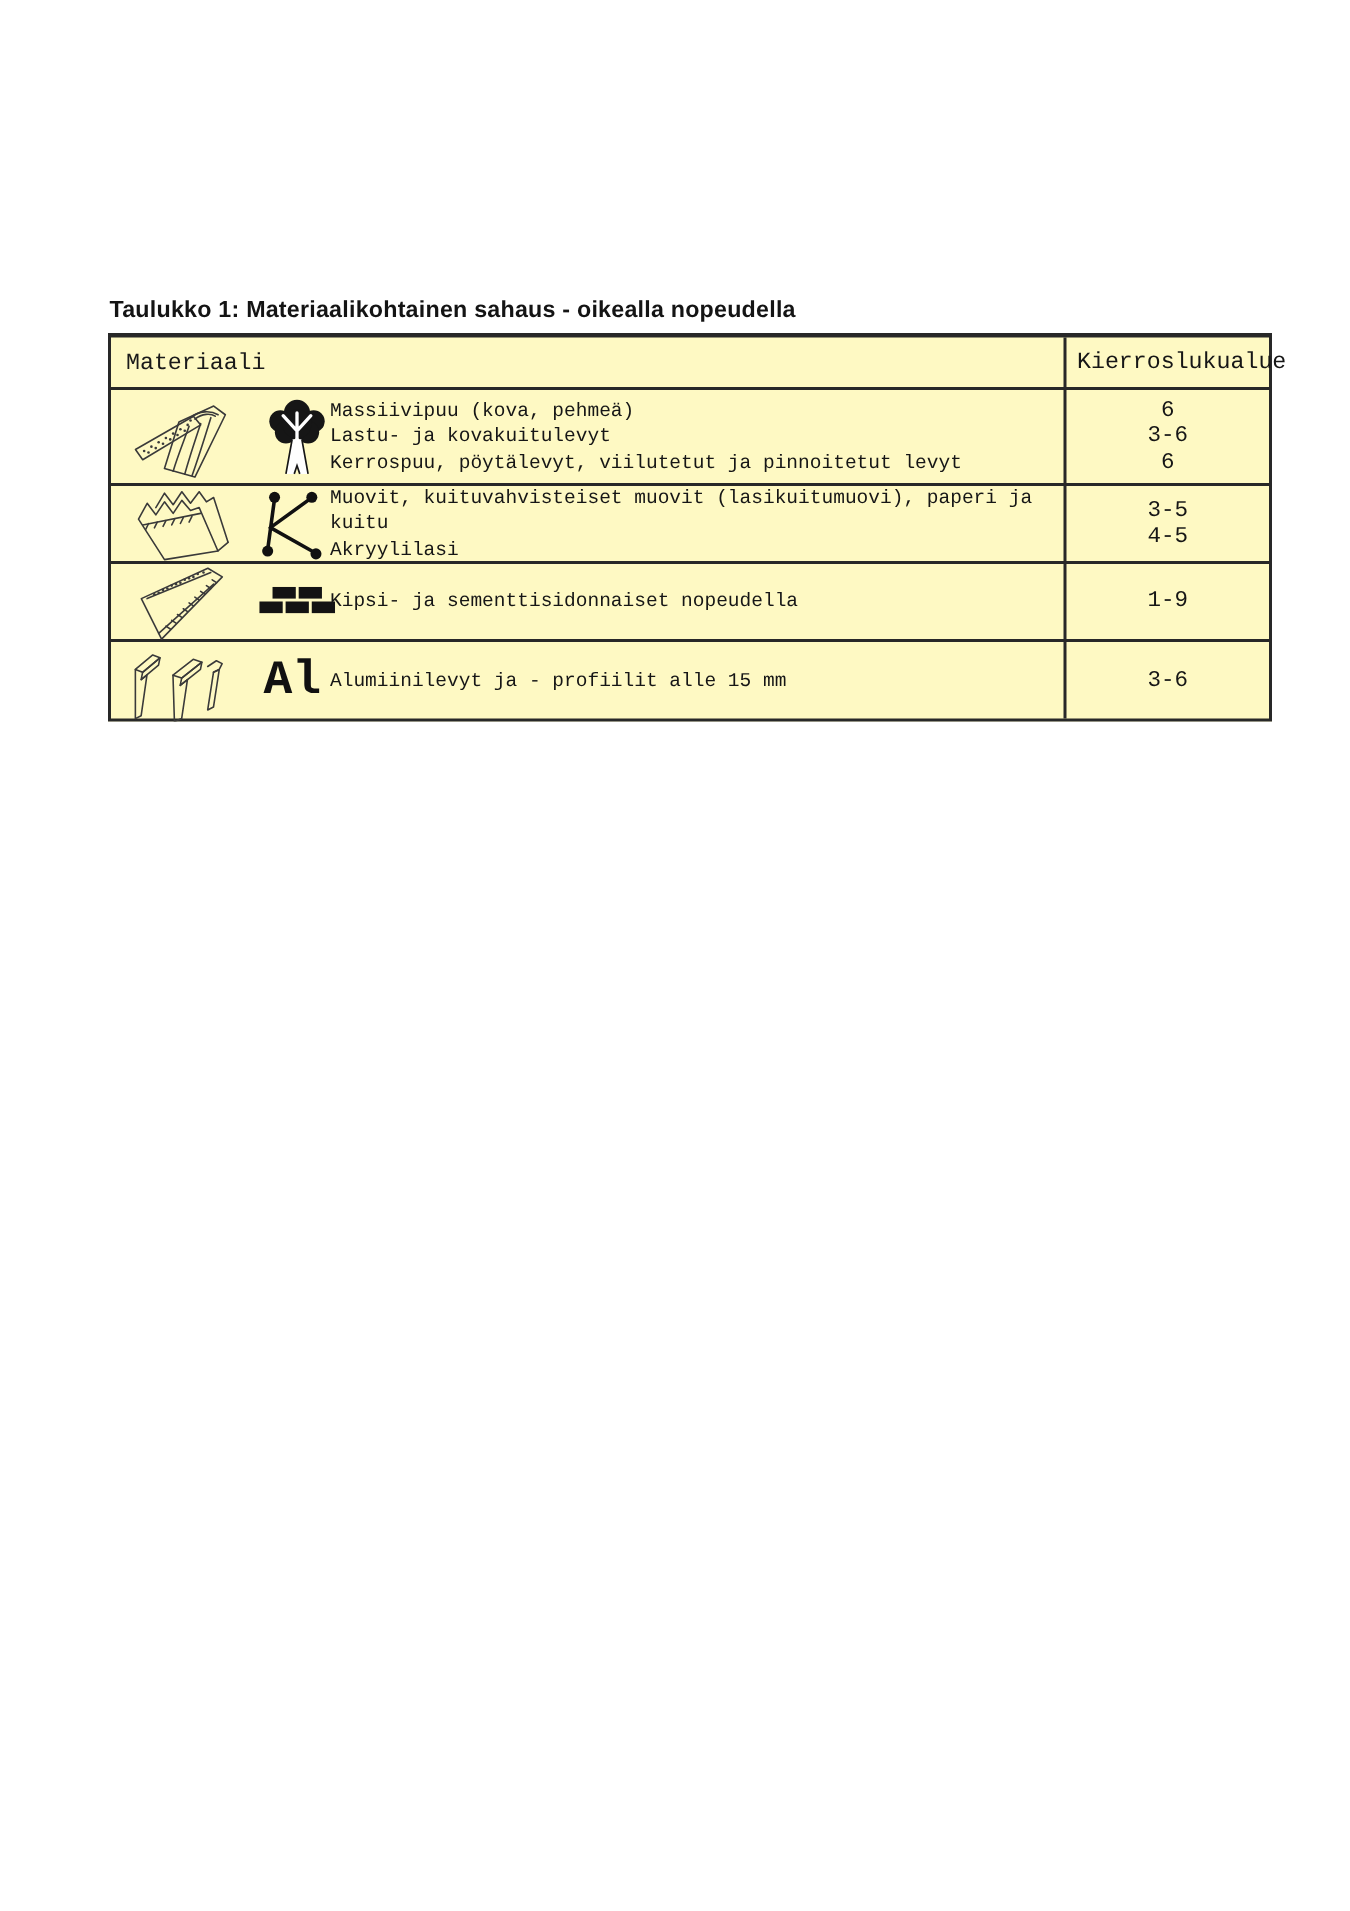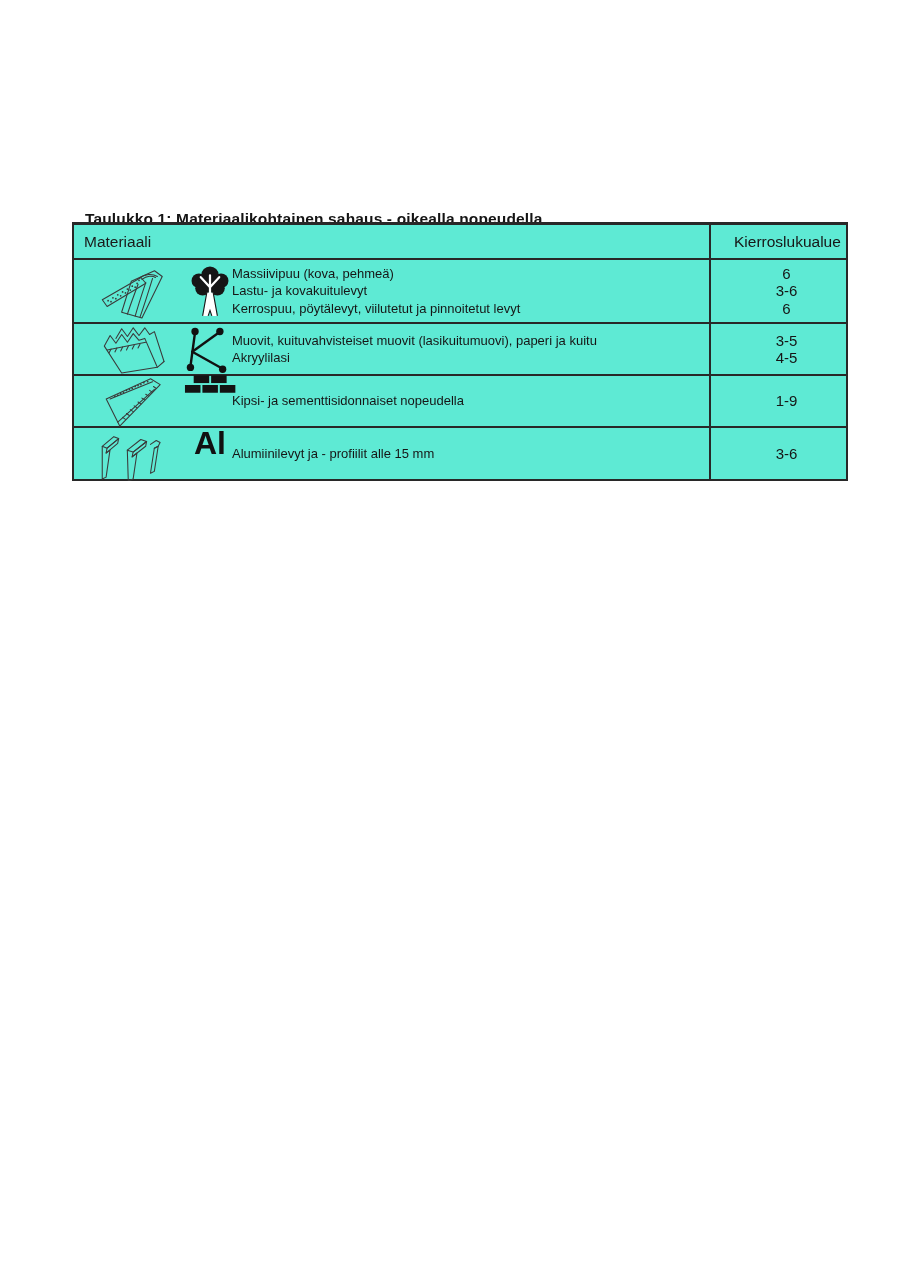--- a/index.html
+++ b/index.html
@@ -1,47 +1,47 @@
 <!DOCTYPE html>
 <html><head>
 <meta charset="utf-8">
 <style>
   html,body{margin:0;padding:0;background:#ffffff;}
   .page{
     position:relative;width:900px;height:1274px;background:#ffffff;overflow:hidden;
     font-family:"Liberation Sans","DejaVu Sans",sans-serif;color:#1a1a1a;
   }
   .title{
-    position:absolute;left:73px;top:198px;margin:12px;
+    position:absolute;left:73px;top:198px;margin:0;
     font-size:15.5px;font-weight:bold;letter-spacing:.15px;color:#141414;
   }
   .tbl{
     position:absolute;left:72px;top:222px;width:772px;
-    border:2px solid #282828;border-top-width:3px;background:#5eead4;
+    border:2px solid #282828;border-top-width:3px;background:#fef9c3;font-family:Liberation Mono, monospace;
   }
   .trow{display:flex;border-top:2px solid #282828;}
   .trow.hrow{border-top:none;}
   .cell-mat{
     width:637px;flex:0 0 637px;border-right:2px solid #282828;
     display:flex;align-items:center;box-sizing:border-box;
   }
   .cell-val{
     flex:1;display:flex;flex-direction:column;align-items:center;justify-content:center;
-    font-size:15px;line-height:17.5px;color:#161616;margin-left:16px;
+    font-size:15px;line-height:17.5px;color:#161616;
   }
   .hrow{height:33px;}
   .hrow .cell-mat{padding-left:10px;font-size:15.5px;}
   .hrow .cell-val{align-items:flex-start;padding-left:7px;font-size:15.5px;}
   .r1{height:62px;}
   .r2{height:50px;}
   .r3{height:50px;}
   .r4{height:51px;}
   .icons{
-    width:146px;flex:0 0 146px;display:flex;align-items:flex-start;
-    justify-content:space-between;padding:0 6px 0 8px;box-sizing:border-box;margin-left:12px;
+    width:146px;flex:0 0 146px;display:flex;align-items:center;
+    justify-content:space-between;padding:0 6px 0 8px;box-sizing:border-box;
   }
   .lines{font-size:13px;line-height:17.5px;color:#161616;}
   .al{font-size:32px;font-weight:bold;color:#111;line-height:1;}
   svg{display:block;}
 </style>
 </head>
 <body>
 
 <div class="page">
 

